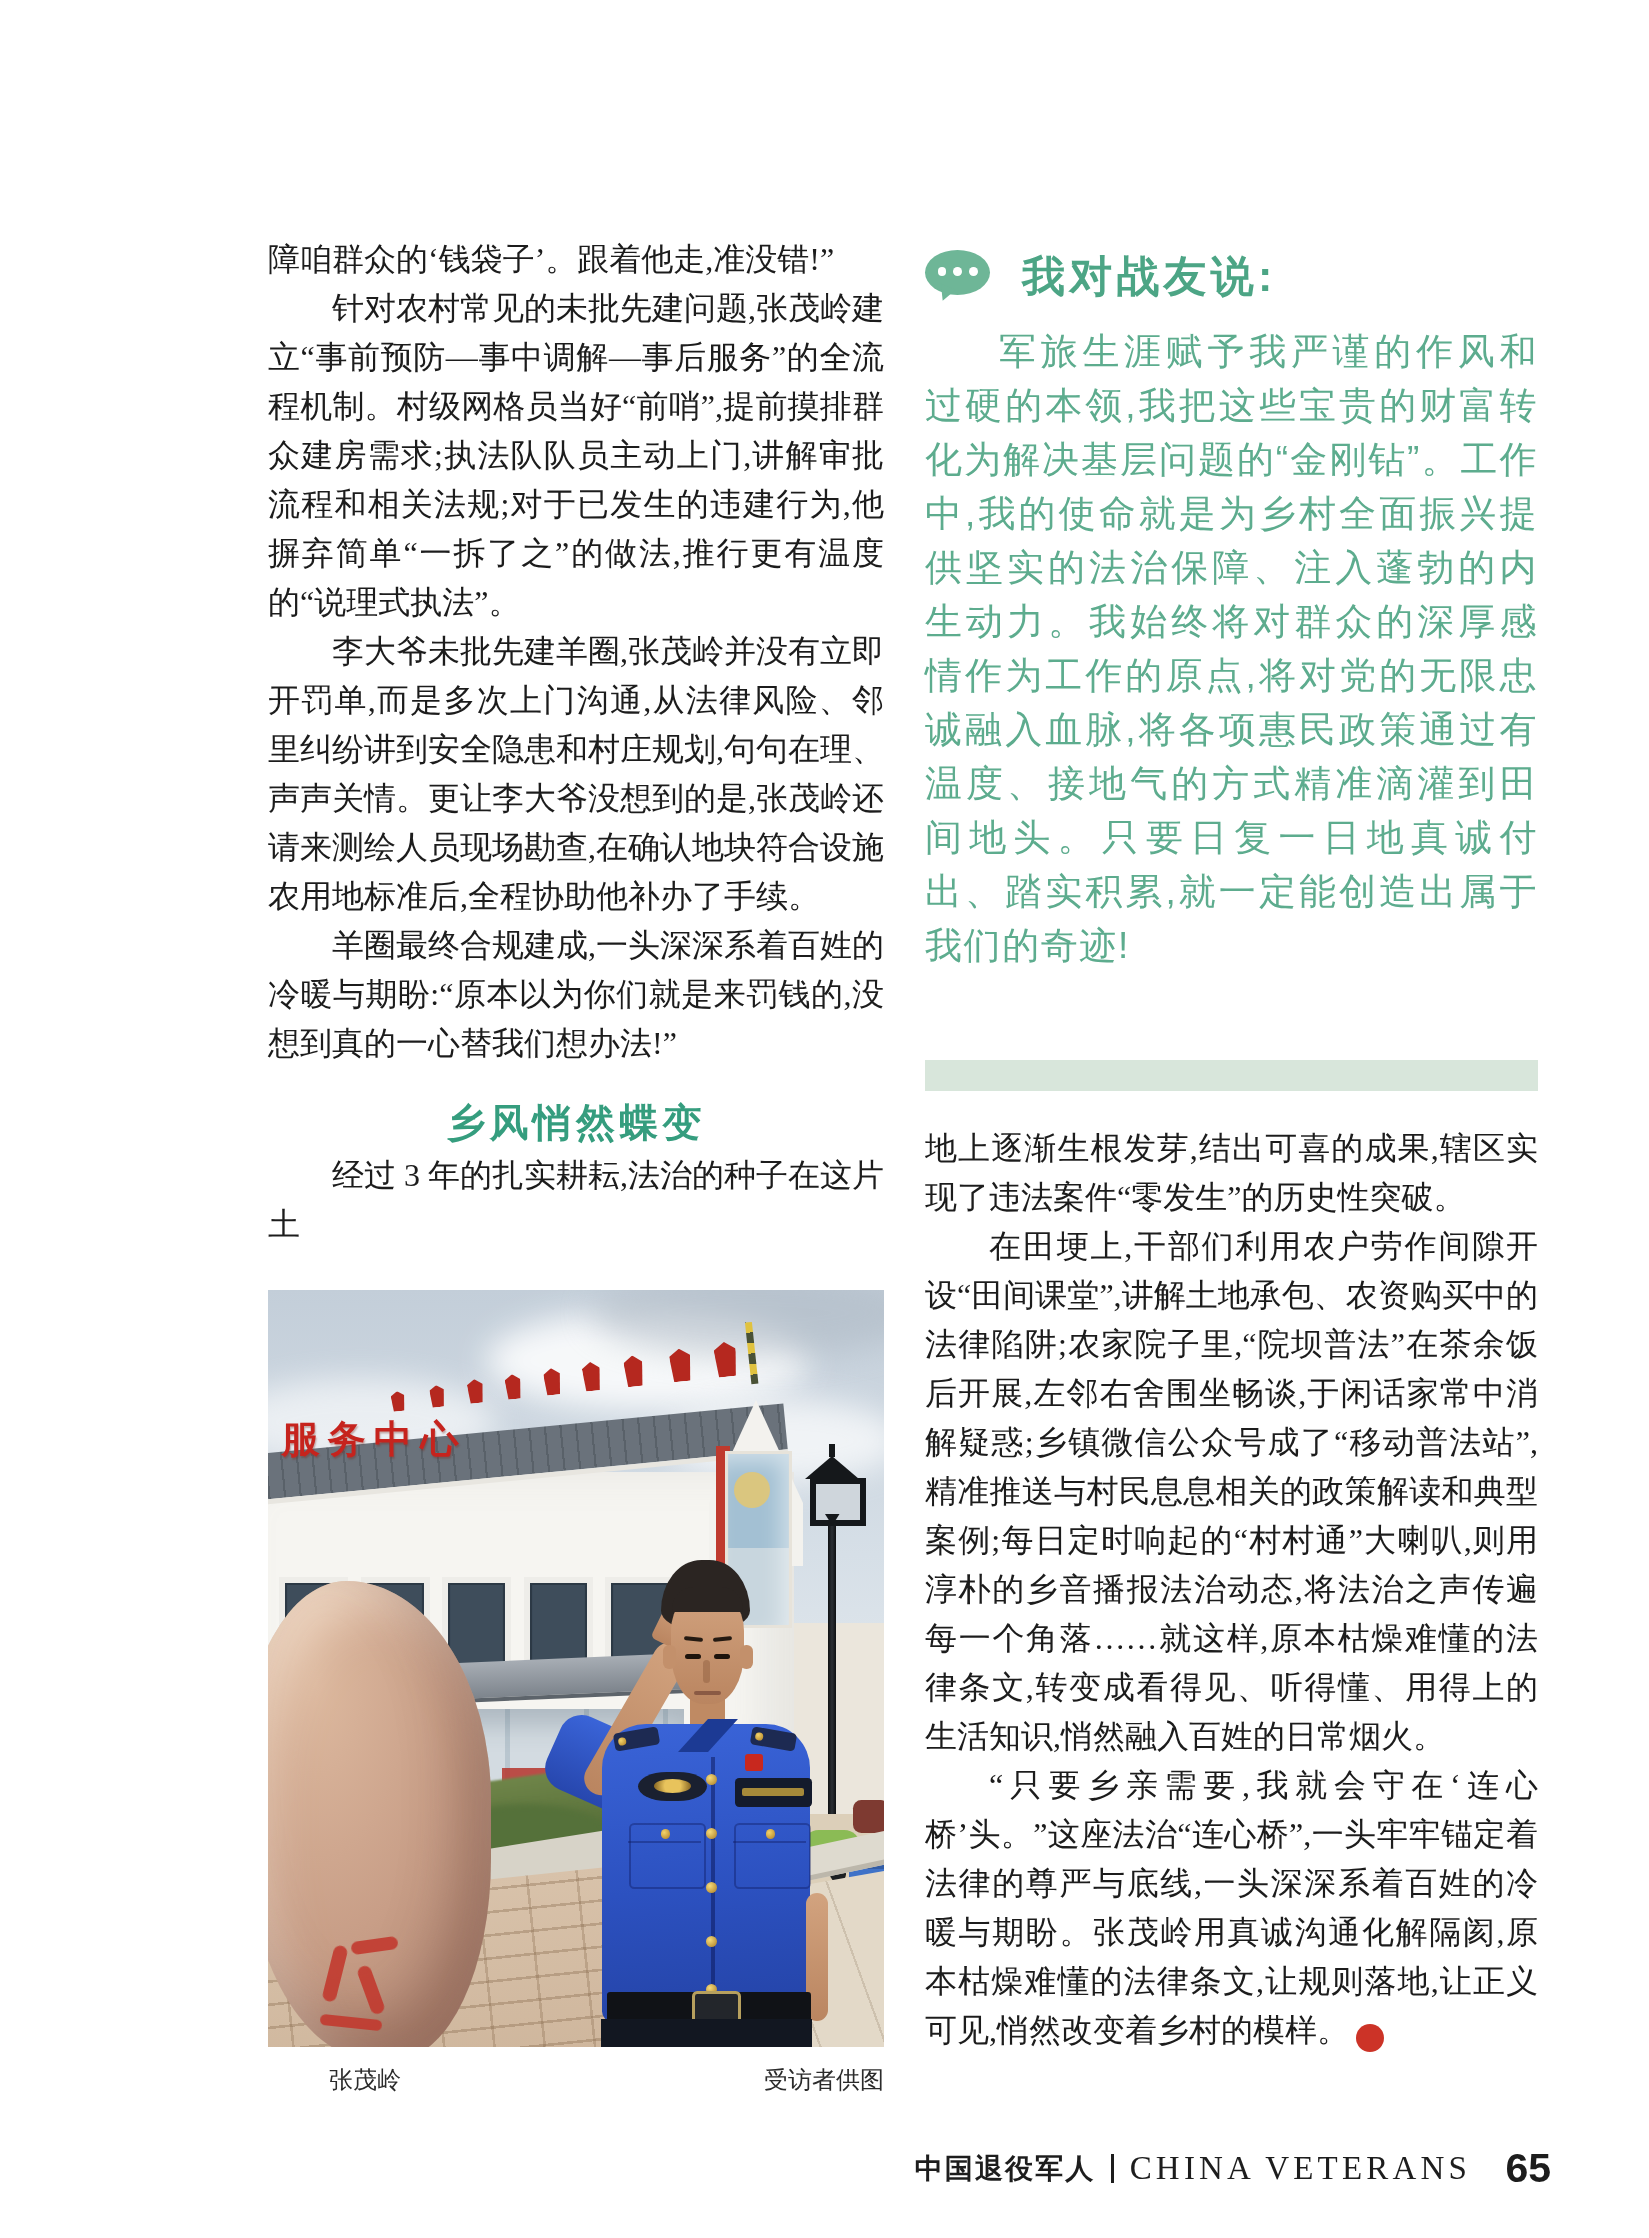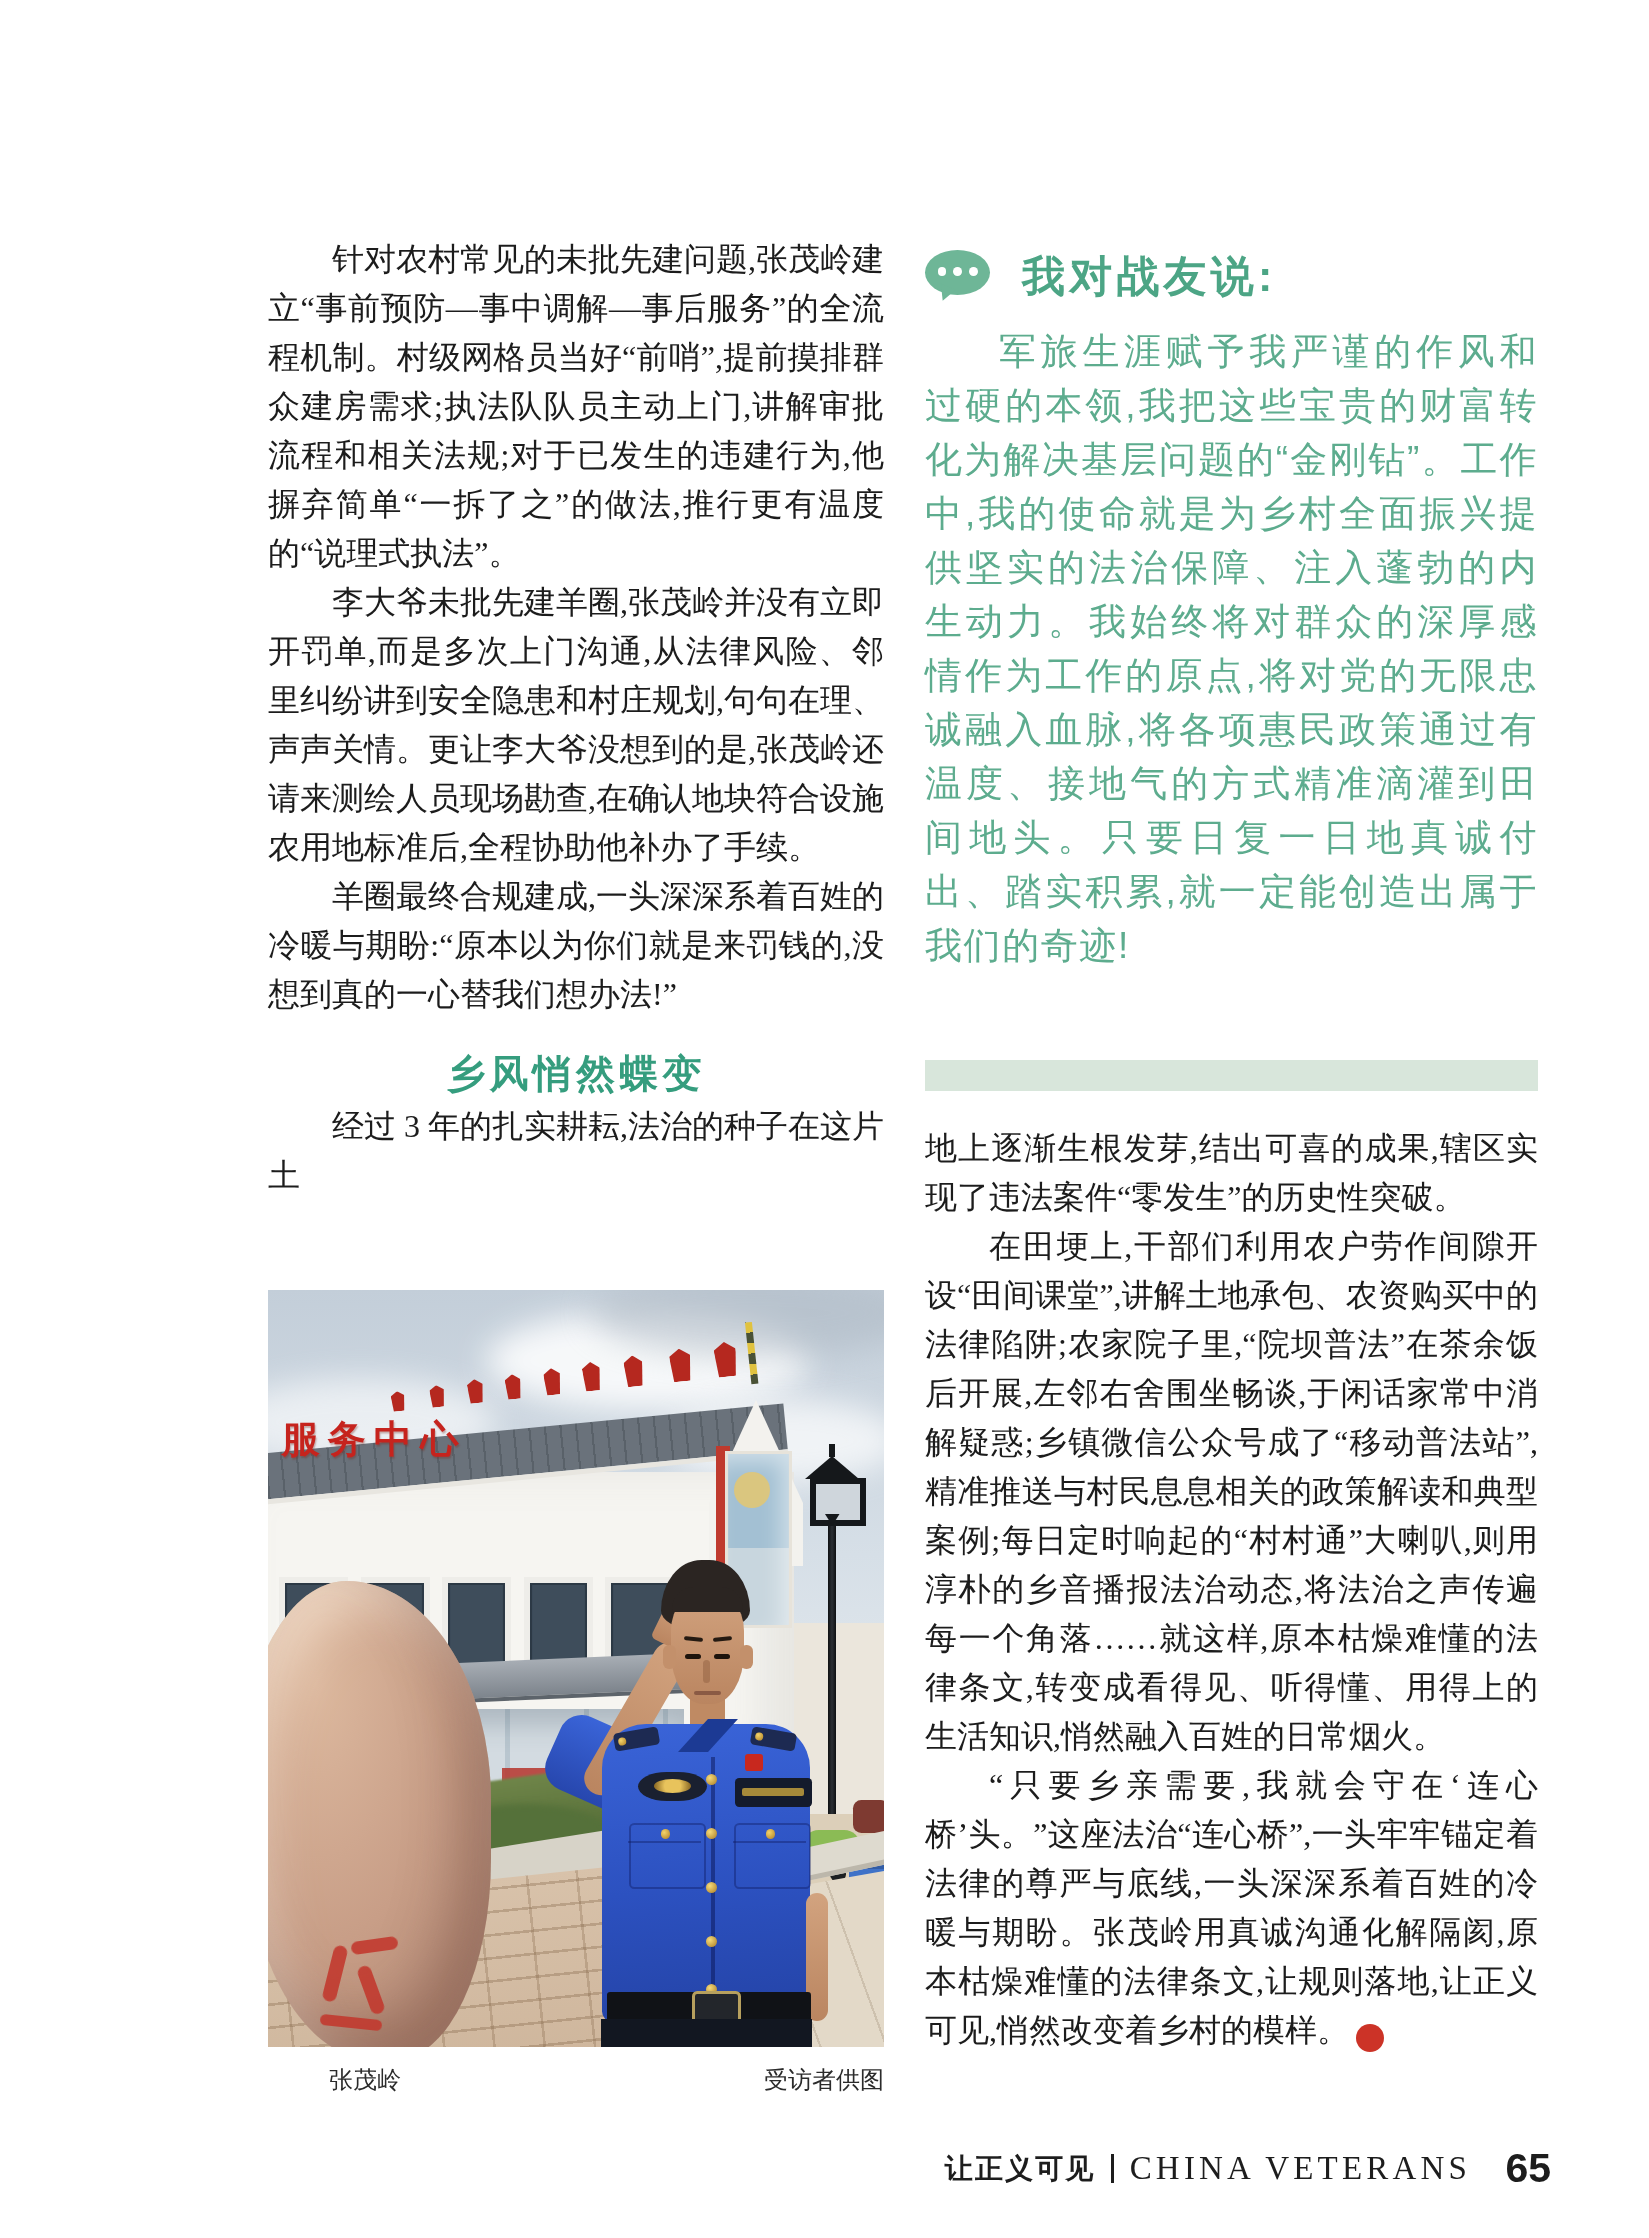--- a/index.html
+++ b/index.html
@@ -213,20 +213,21 @@
   .f-bar{width:3.1px;height:29px;background:#1d1d1d;}
   .f-en{font-family:"Liberation Serif",serif;font-size:33px;letter-spacing:4.2px;}
   .f-num{font-family:"Liberation Sans","DejaVu Sans",sans-serif;font-weight:700;font-size:41px;margin-left:18.7px;}
 </style>
 </head>
 <body>
 
 <div class="page">
 
   <div class="left-col">
+    <p>障咱群众的‘钱袋子’。跟着他走,准没错!”</p>
     <p class="ind">针对农村常见的未批先建问题,张茂岭建立“事前预防—事中调解—事后服务”的全流程机制。村级网格员当好“前哨”,提前摸排群众建房需求;执法队队员主动上门,讲解审批流程和相关法规;对于已发生的违建行为,他摒弃简单“一拆了之”的做法,推行更有温度的“说理式执法”。</p>
     <p class="ind">李大爷未批先建羊圈,张茂岭并没有立即开罚单,而是多次上门沟通,从法律风险、邻里纠纷讲到安全隐患和村庄规划,句句在理、声声关情。更让李大爷没想到的是,张茂岭还请来测绘人员现场勘查,在确认地块符合设施农用地标准后,全程协助他补办了手续。</p>
     <p class="ind">羊圈最终合规建成,一头深深系着百姓的冷暖与期盼:“原本以为你们就是来罚钱的,没想到真的一心替我们想办法!”</p>
     <div class="sec-head">乡风悄然蝶变</div>
     <p class="ind lead">经过 3 年的扎实耕耘,法治的种子在这片土</p>
   </div>
 
   <div class="photo">
     <div class="cloud c1"></div>
     <div class="cloud c2"></div>
@@ -354,20 +355,20 @@
     <p class="quote-body">军旅生涯赋予我严谨的作风和过硬的本领,我把这些宝贵的财富转化为解决基层问题的“金刚钻”。工作中,我的使命就是为乡村全面振兴提供坚实的法治保障、注入蓬勃的内生动力。我始终将对群众的深厚感情作为工作的原点,将对党的无限忠诚融入血脉,将各项惠民政策通过有温度、接地气的方式精准滴灌到田间地头。只要日复一日地真诚付出、踏实积累,就一定能创造出属于我们的奇迹!</p>
     <div class="green-bar"></div>
     <div class="right-text">
       <p>地上逐渐生根发芽,结出可喜的成果,辖区实现了违法案件“零发生”的历史性突破。</p>
       <p class="ind">在田埂上,干部们利用农户劳作间隙开设“田间课堂”,讲解土地承包、农资购买中的法律陷阱;农家院子里,“院坝普法”在茶余饭后开展,左邻右舍围坐畅谈,于闲话家常中消解疑惑;乡镇微信公众号成了“移动普法站”,精准推送与村民息息相关的政策解读和典型案例;每日定时响起的“村村通”大喇叭,则用淳朴的乡音播报法治动态,将法治之声传遍每一个角落……就这样,原本枯燥难懂的法律条文,转变成看得见、听得懂、用得上的生活知识,悄然融入百姓的日常烟火。</p>
       <p class="ind"><span>“只要乡亲需要,我就会守在‘连心桥’头。”这座法治“连心桥”,一头牢牢锚定着法律的尊严与底线,一头深深系着百姓的冷暖与期盼。张茂岭用真诚沟通化解隔阂,原本枯燥难懂的法律条文,让规则落地,让正义可见,悄然改变着乡村的模样。</span><span class="end-mark">V</span></p>
     </div>
   </div>
 
   <div class="footer">
-    <span class="f-cn">让正义可见</span>
+    <span class="f-cn">中国退役军人</span>
     <span class="f-bar"></span>
     <span class="f-en">CHINA VETERANS</span>
     <span class="f-num">65</span>
   </div>
 
 </div>
 
 
 </body></html>

